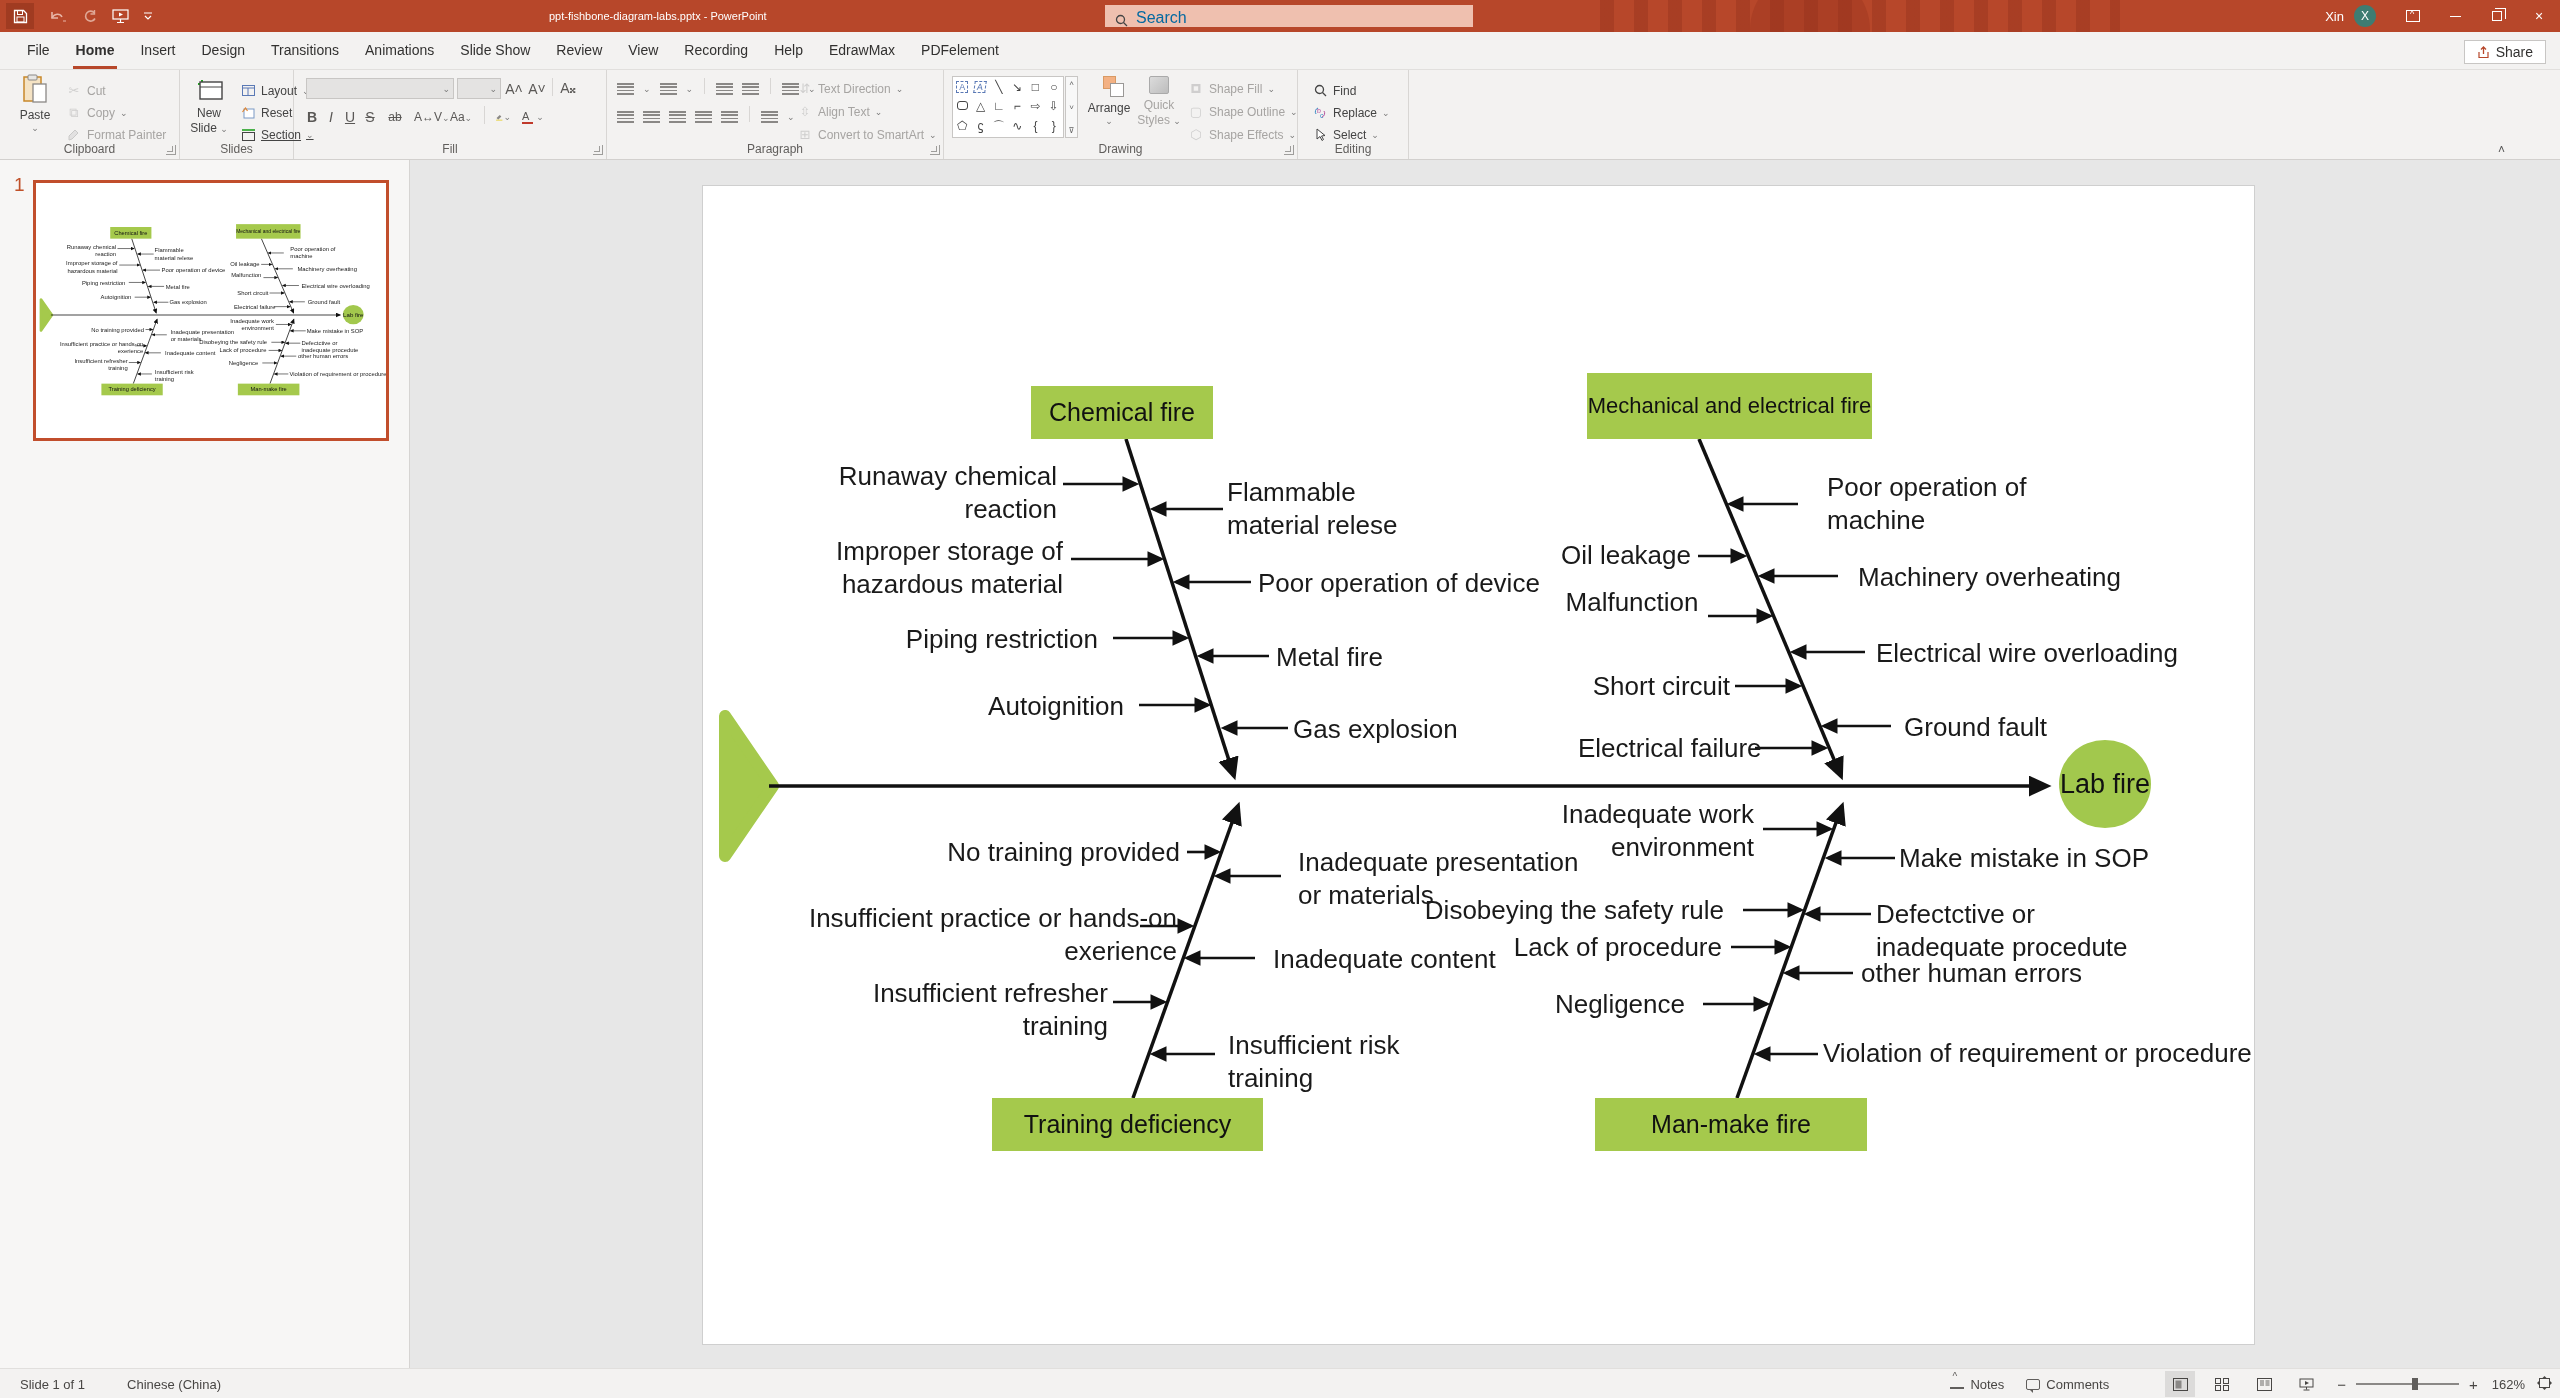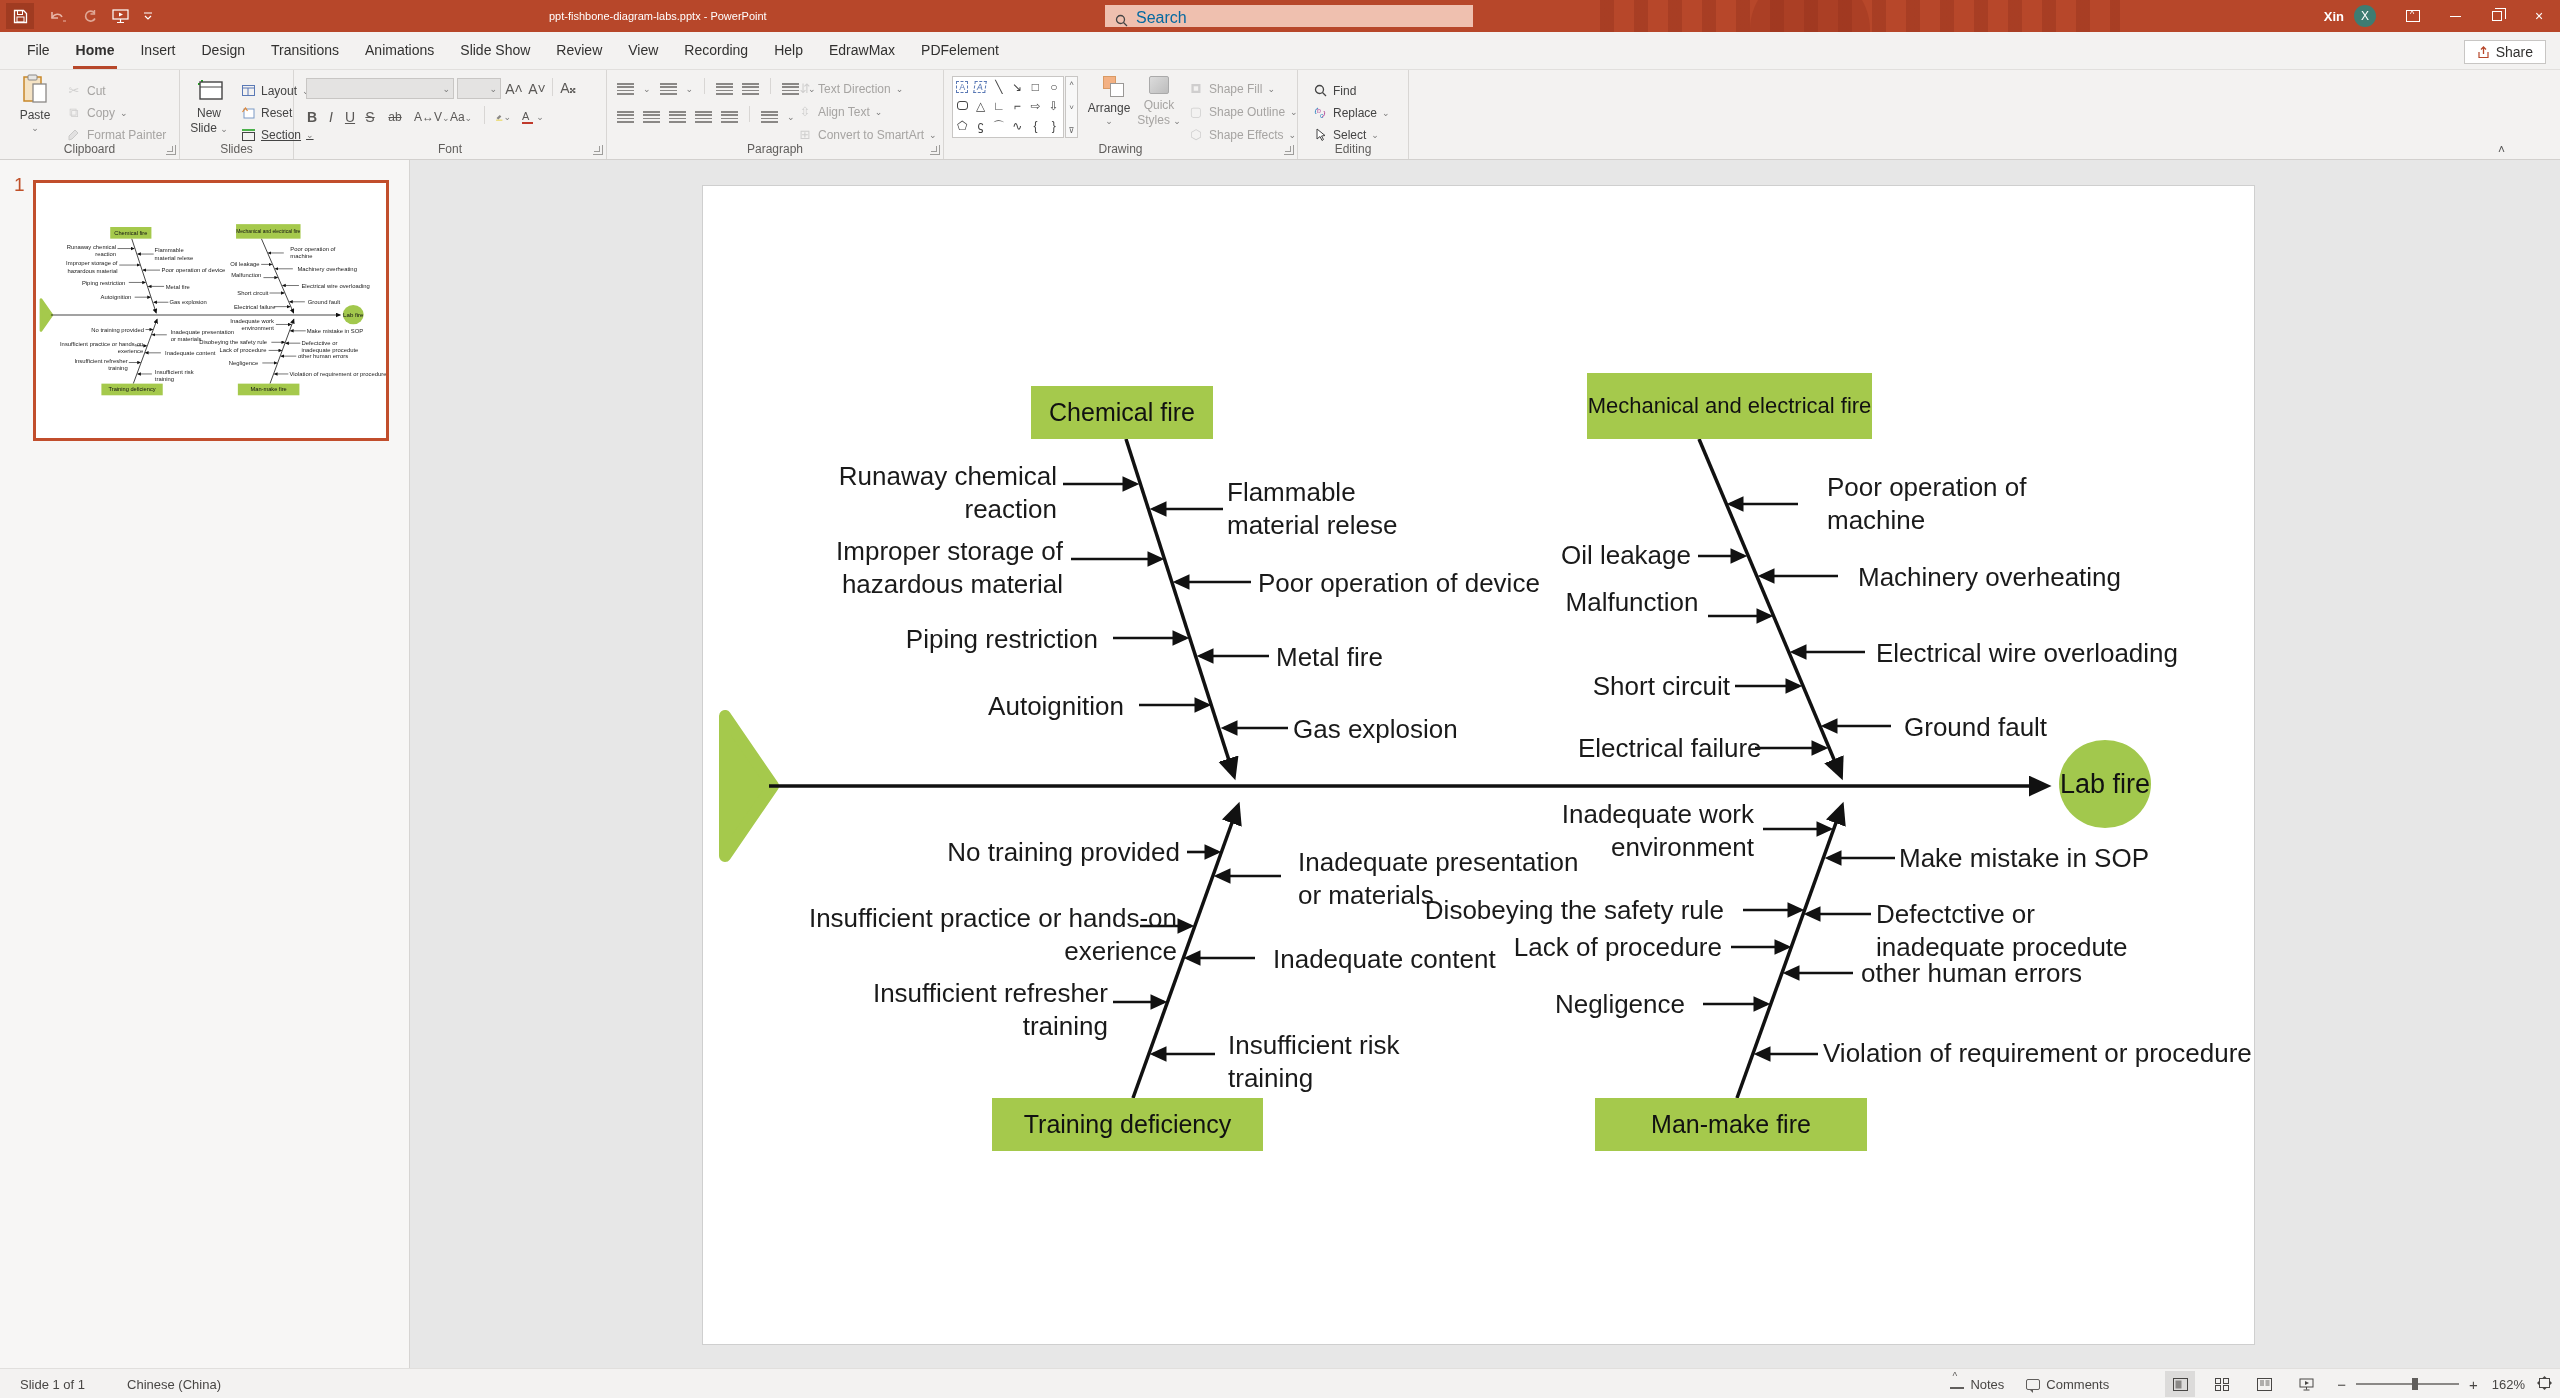--- a/index.html
+++ b/index.html
@@ -12,21 +12,21 @@
     background:repeating-linear-gradient(90deg, rgba(140,45,25,.35) 0 14px, rgba(183,71,42,0) 14px 34px); }
   .tb-decor2 { position:absolute; right:690px; top:-30px; width:120px; height:120px; border-radius:50%;
     background:rgba(150,50,28,.35); }
   .qat { position:absolute; left:6px; top:0; height:32px; display:flex; align-items:center; gap:14px; }
   .qat-save { width:28px; height:26px; background:#a03b21; display:flex; align-items:center; justify-content:center; }
   .qat svg { display:block; }
   .title-text { position:absolute; left:549px; top:0; height:32px; line-height:32px; font-size:11px; color:#fff; white-space:nowrap; }
   .searchbox { position:absolute; left:1105px; top:5px; width:368px; height:22px; background:#efc0af; color:#0369a1;
     display:flex; align-items:flex-end; gap:8px; padding:0 10px; font-size:16px; }
   .win-right { position:absolute; right:0; top:0; height:32px; display:flex; align-items:center; }
-  .user-name { font-size:13px; margin-right:10px;font-weight:bold; }
+  .user-name { font-size:13px; margin-right:10px; }
   .avatar { width:22px; height:22px; border-radius:50%; background:#3e7c72; color:#fff; font-size:12px;
     display:flex; align-items:center; justify-content:center; margin-right:16px; }
   .winbtn { width:42px; height:32px; display:flex; align-items:center; justify-content:center; font-size:14px; color:#fff; }
   .ribbon-opts-icon { width:14px; height:12px; border:1px solid #fff; position:relative; }
   .ribbon-opts-icon::after { content:"^"; position:absolute; left:3px; top:-2px; font-size:9px; }
   .min-glyph { width:11px; height:1px; background:#fff; }
   .restore-glyph { width:10px; height:10px; border:1px solid #fff; position:relative; }
   .restore-glyph::after { content:""; position:absolute; left:2px; top:-4px; width:10px; height:10px; border:1px solid #fff; border-left:none; border-bottom:none; }
 
   
@@ -293,21 +293,21 @@
             <span class="caret">⌄</span>
           </span>
         <span class="mini-ico" style="width:26px;">
             <svg width="16" height="14" viewBox="0 0 16 14">
               <text x="2" y="10" font-size="11" fill="#5a5856">A</text>
               <rect x="2" y="12" width="11" height="2" fill="#c0392b"></rect>
             </svg>
             <span class="caret">⌄</span>
           </span>
       </div>
-      <div class="rgroup-label">Font</div>
+      <div class="rgroup-label">Fill</div>
       <div class="launcher"></div>
     </div>
 
     <div class="rgroup" style="left:607px;width:337px;">
       <div class="smallrow" style="left:10px;top:8px;gap:9px;">
         <span class="bars"></span>
           <span class="caret">⌄</span>
         <span class="bars"></span>
           <span class="caret">⌄</span>
         <span class="vline" style="height:16px;margin-top:0;"></span>

